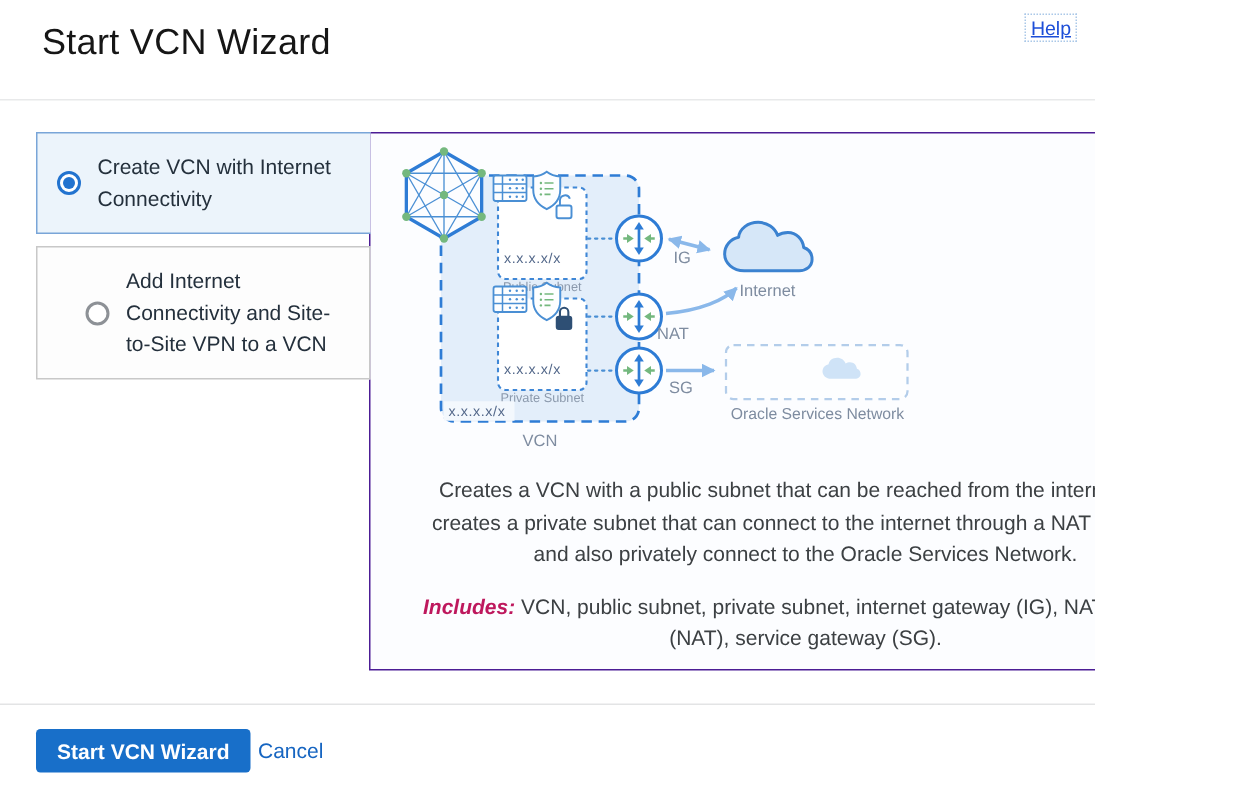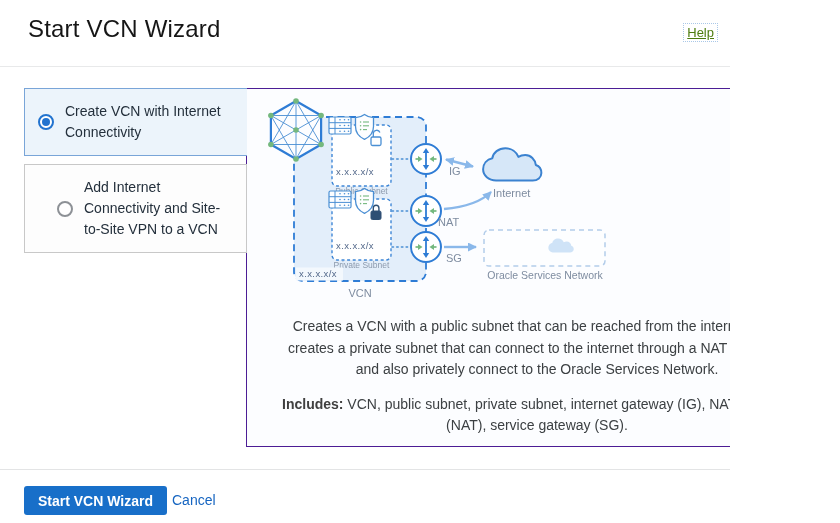--- a/index.html
+++ b/index.html
@@ -4,21 +4,21 @@
 <style>
   html,body{margin:0;padding:0;background:#fff;}
   .page{position:relative;width:730px;height:523px;background:#ffffff;
         font-family:"Liberation Sans",sans-serif;overflow:hidden;}
 
   
   .header{position:absolute;left:0;top:0;width:100%;height:66px;
           border-bottom:1px solid #e8e9ea;background:#fff;}
   .page-title{position:absolute;left:28px;top:15px;font-size:24px;color:#161616;
               font-weight:400;letter-spacing:.2px;}
-  .help-link{position:absolute;right:12px;top:23px;font-size:13px;color:#4d7c0f;
+  .help-link{position:absolute;right:12px;top:9px;font-size:13px;color:#1d4ed8;
              border:1px dotted #aac8e8;padding:1px 3px;text-decoration:underline;cursor:pointer;}
 
   
   .cards{position:absolute;left:24px;top:88px;width:223px;z-index:2;}
   .card{box-sizing:border-box;display:flex;align-items:center;gap:11px;
         padding:12px 12px 12px 13px;font-size:14px;line-height:21px;color:#24303c;cursor:pointer;}
   .card.selected{background:#ecf4fb;border:1px solid #79a5d8;border-right:none;min-height:67px;}
   .card.unselected{background:#fdfdfd;border:1px solid #c8c8c8;margin-top:8px;min-height:71px;padding-left:32px;}
 
   .radio{flex:0 0 16px;width:16px;height:16px;border-radius:50%;box-sizing:border-box;
@@ -29,21 +29,21 @@
   .radio.off{border:2px solid #8d9196;}
 
   
   .panel{position:absolute;left:246px;top:88px;width:574px;height:359px;box-sizing:border-box;
          border:1px solid #4c1d95;background:#fcfdff;}
   .diagram{position:absolute;left:18px;top:6px;}
   .panel-text{position:absolute;left:28px;top:226px;width:524px;
               font-size:14px;line-height:21.5px;color:#3c4043;}
   .panel-text p{margin:1px;text-align:center;}
   .panel-text p + p{margin-top:13px;}
-  .panel-text strong{font-weight:700;color:#404040;}
+  .panel-text strong{font-weight:700;color:#be185d;font-style:italic;}
 
   
   .footer-divider{position:absolute;left:0;top:469px;width:100%;border-top:1px solid #e3e4e5;}
   .primary-btn{position:absolute;left:24px;top:486px;background:#186fc9;color:#fff;border:none;
                border-radius:3px;padding:6px 14px;font-size:14px;font-weight:600;
                font-family:"Liberation Sans",sans-serif;cursor:pointer;height:29px;}
   .cancel-link{position:absolute;left:172px;top:492px;font-size:14px;color:#1665c1;
                cursor:pointer;}
 
   

